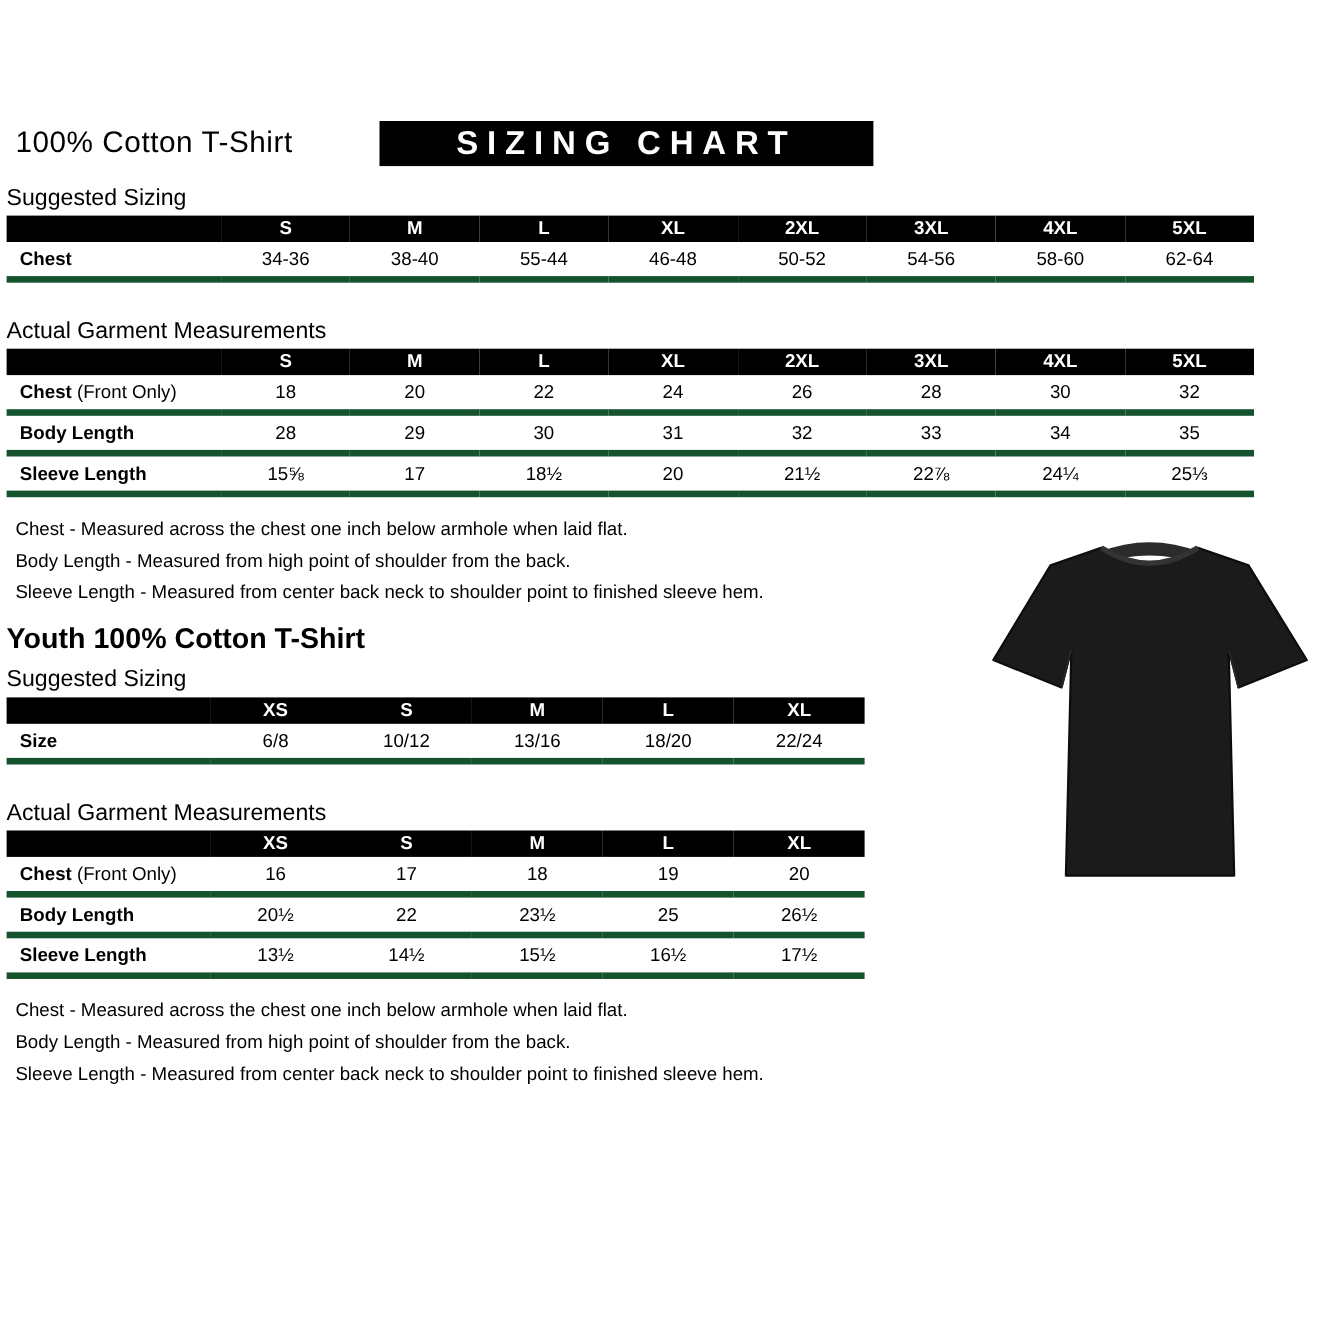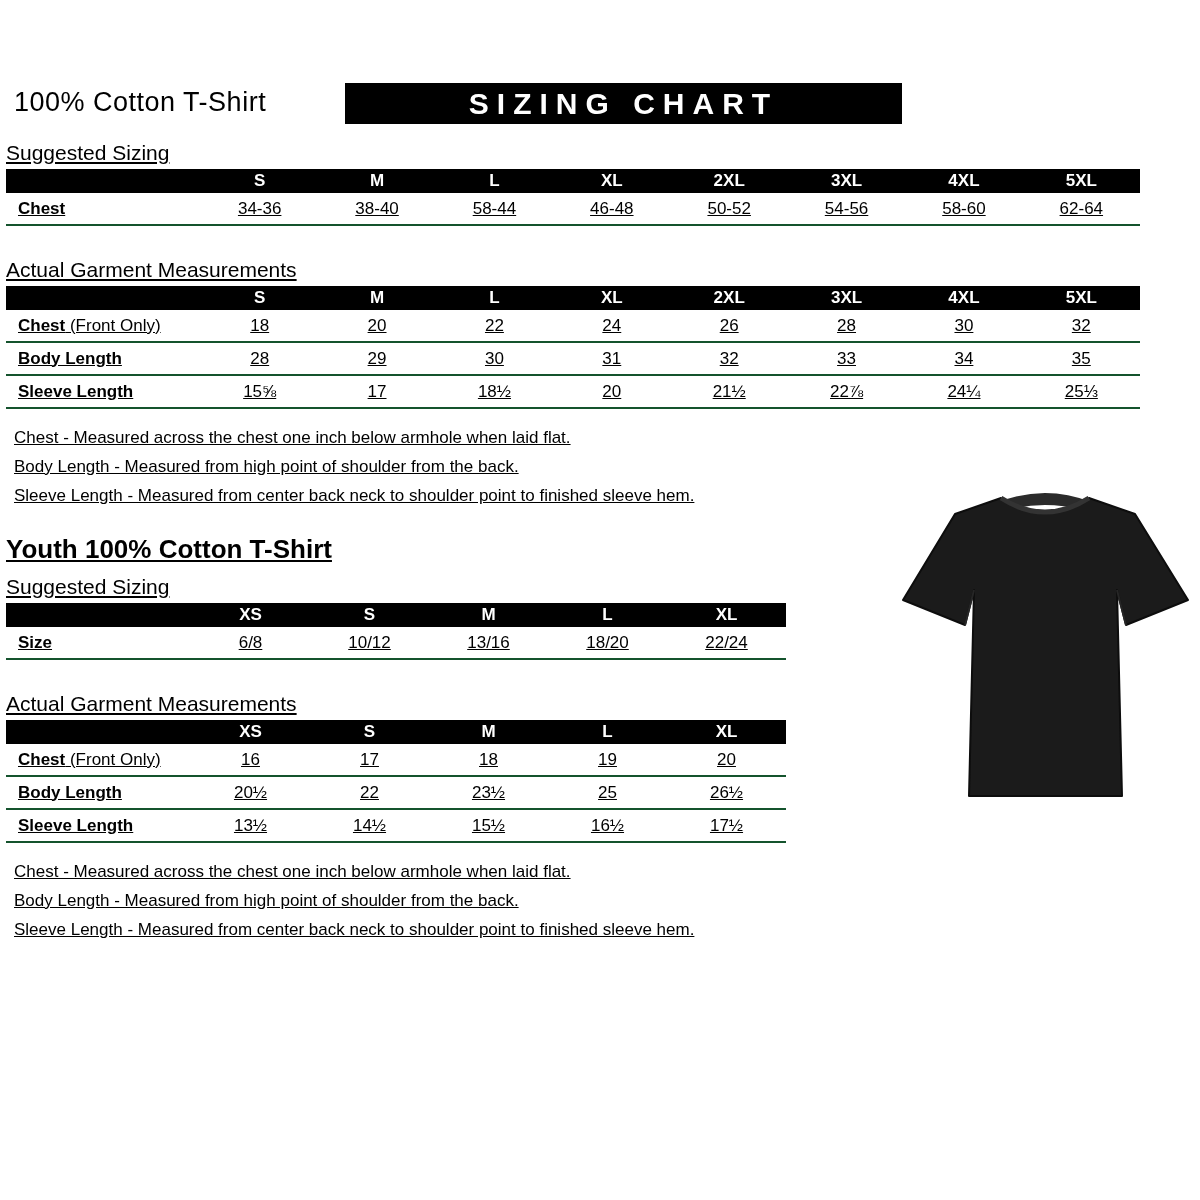--- a/index.html
+++ b/index.html
@@ -4,64 +4,64 @@
 <style>
   html,body { margin:0; padding:0; }
   body {
     width:1200px; height:1200px;
     background:#ffffff;
     font-family:"Liberation Sans", sans-serif;
     color:#000;
     position:relative;
     overflow:hidden;
   }
-  .content { padding-top:81px;text-decoration:underline; }
+  .content { padding-top:108px; }
 
   
   .header-row { position:relative; height:50px; }
   .main-title {
     position:absolute; left:14px; top:6px;
     font-size:27px; font-weight:400; letter-spacing:0.5px;
   }
   .banner {
     position:absolute; left:345px; top:2px;
-    width:557px; height:41px;
+    width:449px; height:41px;
     background:#000; color:#fff;
     display:flex; align-items:center; justify-content:center;
     font-size:30px; font-weight:bold; letter-spacing:8px;
   }
 
   .section-label { font-size:21px; margin:10px 0 4px 6px; }
 
   table.size-table {
     border-collapse:collapse; table-layout:fixed;
     margin-left:6px; font-size:17px;
   }
   .size-table thead th {
     background:#000; color:#fff; font-weight:bold;
     height:24px; text-align:center; padding:0; font-size:17px;
   }
   .size-table tbody td {
     text-align:center; height:31px;
-    border-bottom:2px solid #14532d; padding:0;
+    border-bottom:6px solid #14532d; padding:0;
   }
   .size-table td.label { text-align:left; padding-left:12px; }
   .size-table td.label b { font-weight:bold; }
 
   .adult-table { width:1134px; }
   .adult-table .corner, .adult-table td.label { width:195px; }
   .youth-table { width:780px; }
   .youth-table .corner, .youth-table td.label { width:185px; }
 
   .notes { margin:14px 16px 0 14px; }
   .note-line { font-size:17px; line-height:29px; }
 
   .youth-title {
     font-size:26px; font-weight:bold;
-    margin:24px 0 0 6px;
+    margin:12px 0 0 6px;
   }
   .gap-md { height:22px; }
 
   .shirt-wrap {
     position:absolute; left:895px; top:478px;
     width:300px; height:335px;
   }
 </style>
 </head>
 <body>
@@ -86,21 +86,21 @@
           <th>3XL</th>
           <th>4XL</th>
           <th>5XL</th>
         </tr>
       </thead>
       <tbody>
         <tr>
           <td class="label"><b>Chest</b></td>
           <td>34-36</td>
           <td>38-40</td>
-          <td>58-44</td>
+          <td>55-44</td>
           <td>46-48</td>
           <td>50-52</td>
           <td>54-56</td>
           <td>58-60</td>
           <td>62-64</td>
         </tr>
       </tbody>
     </table>
 
   <div class="gap-md"></div>

